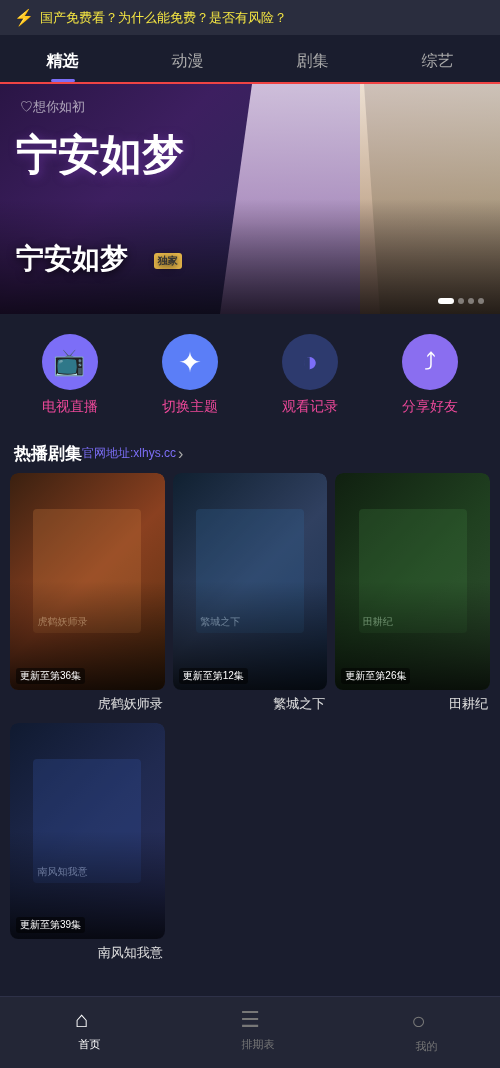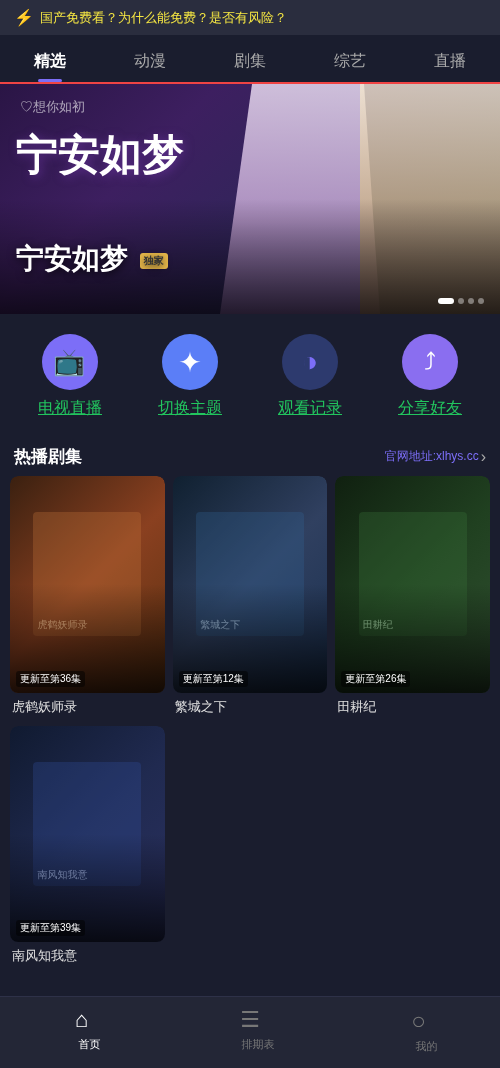--- a/index.html
+++ b/index.html
@@ -81,21 +81,21 @@
       color: #fff;
       text-shadow: 0 2px 8px rgba(0,0,0,0.8);
     }
     .hero-badge-vip {
       display: inline-block;
       background: #e8b84b;
       color: #333;
       font-size: 10px;
       padding: 1px 4px;
       border-radius: 3px;
-      margin-left: 4px;
+      margin-left: 18px;
       vertical-align: middle;
       font-weight: bold;
     }
     .hero-dots {
       position: absolute;
       bottom: 10px;
       right: 16px;
       display: flex;
       gap: 4px;
     }
@@ -149,32 +149,29 @@
       display: flex;
       align-items: center;
       justify-content: center;
       font-size: 26px;
     }
     .quick-action-icon.purple-bg { background: #7c6ef7; }
     .quick-action-icon.blue-bg { background: #5b7ef7; }
     .quick-action-icon.dark-blue-bg { background: #2d3a6e; }
     .quick-action-icon.purple-light-bg { background: #8a6ef0; }
     .quick-action-label {
-      font-size: 16px;
-      color: #22c55e;
-      text-decoration: underline;
+      font-size: 14px;
+      color: #ec4899;
     }
 
     
     .section-header {
       display: flex;
-      justify-content: space-between;
       align-items: center;
       padding: 10px 14px 8px;
-      gap: 42px;
     }
     .section-title {
       font-size: 17px;
       font-weight: bold;
       color: #fff;
     }
     .section-link {
       font-size: 12px;
       color: #aaa;
       display: flex;
@@ -188,20 +185,21 @@
       display: grid;
       grid-template-columns: repeat(3, 1fr);
       gap: 8px;
       padding: 0 10px 10px;
     }
     .drama-card {
       position: relative;
       border-radius: 8px;
       overflow: hidden;
       cursor: pointer;
+      text-align: right;
     }
     .drama-card-img {
       width: 100%;
       padding-top: 140%;
       position: relative;
       border-radius: 8px;
       overflow: hidden;
     }
     .drama-card-bg {
       position: absolute;
@@ -272,21 +270,20 @@
   <div class="top-banner">
     <span class="top-banner-icon">⚡</span>
     <span>国产免费看？为什么能免费？是否有风险？</span>
   </div>
 
   <div class="nav-tabs">
     <div class="nav-tab active">精选</div>
     <div class="nav-tab">动漫</div>
     <div class="nav-tab">剧集</div>
     <div class="nav-tab">综艺</div>
-    <div class="nav-tab">直播</div>
   </div>
 
   <div class="hero-banner">
 
     <div style="position:absolute;inset:0;background:linear-gradient(135deg,#2a1545 0%,#3d1f60 30%,#1c3050 100%)"></div>
 
     <div style="position:absolute;right:120px;top:0;bottom:0;width:160px;background:linear-gradient(180deg,#e8daf0 0%,#c0a0d0 60%,#8060a0 100%);opacity:0.85;clip-path:polygon(20% 0,90% 0,100% 100%,0 100%)"></div>
 
     <div style="position:absolute;right:0;top:0;bottom:0;width:140px;background:linear-gradient(180deg,#f5e8d0 0%,#d0b890 50%,#907050 100%);opacity:0.8"></div>
 

